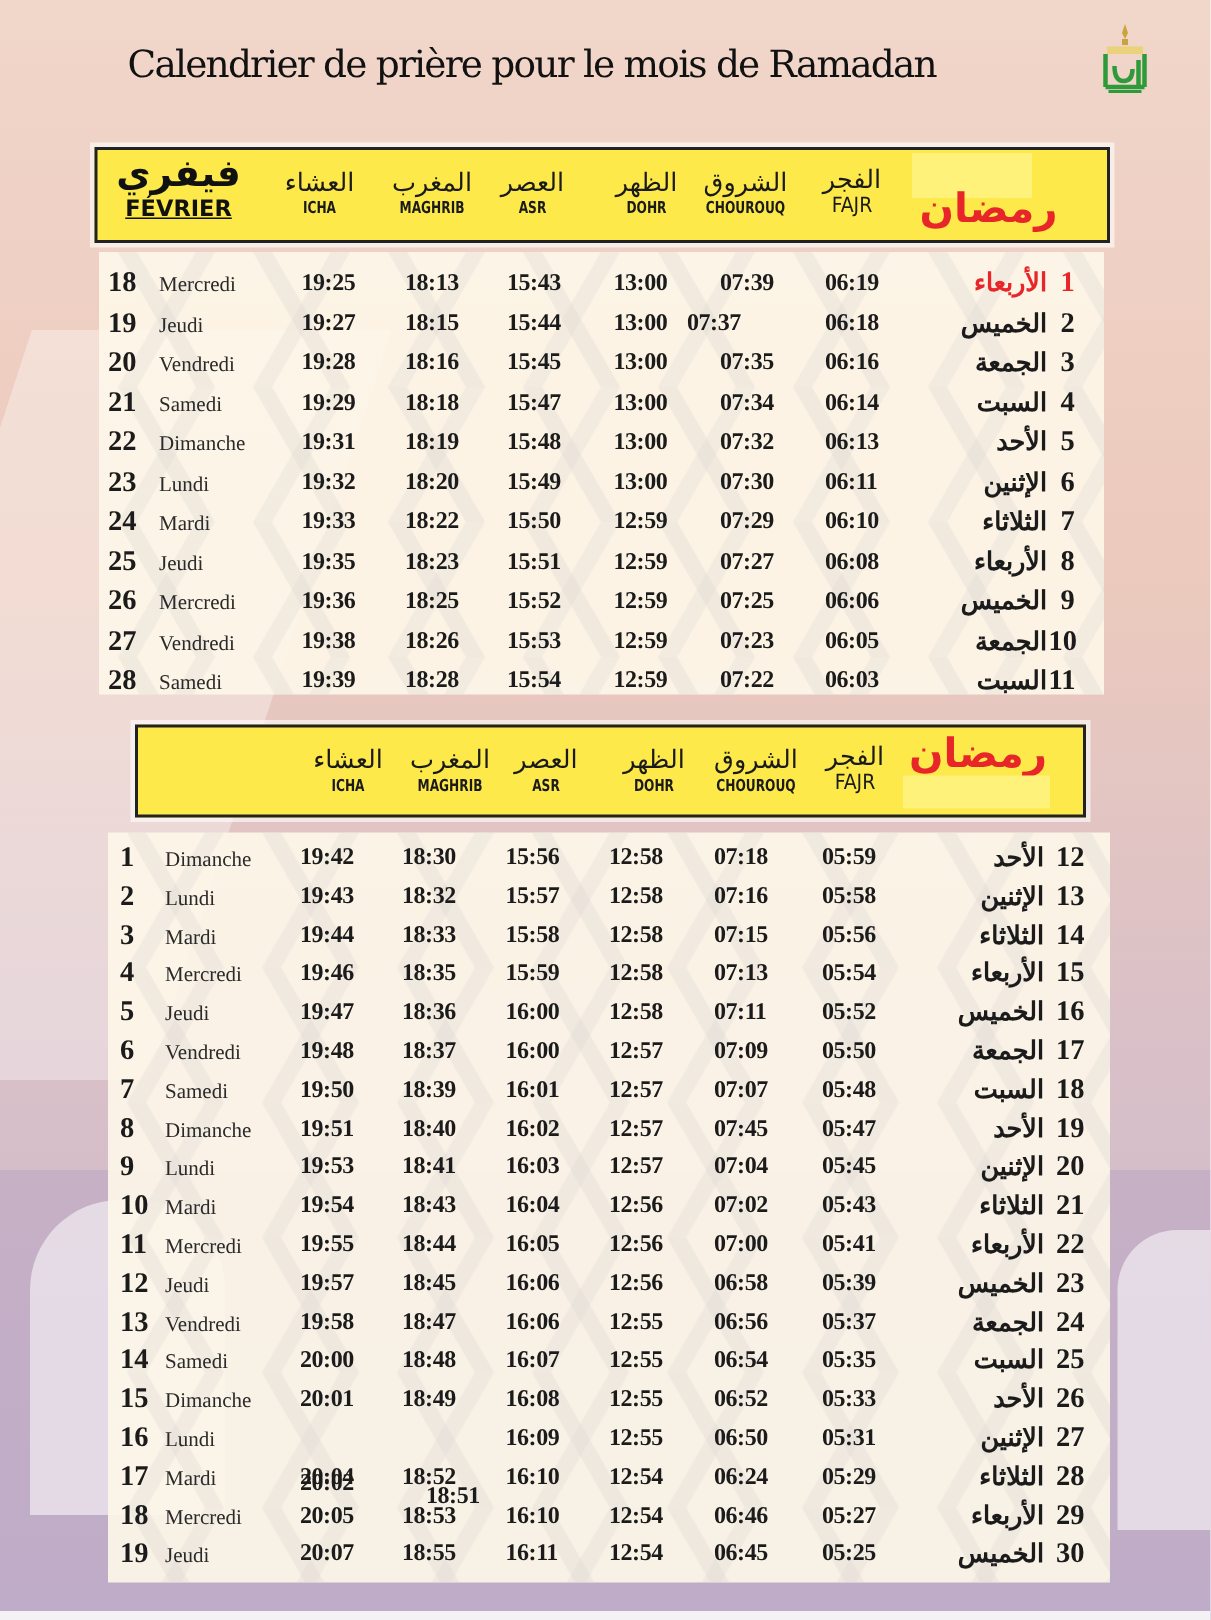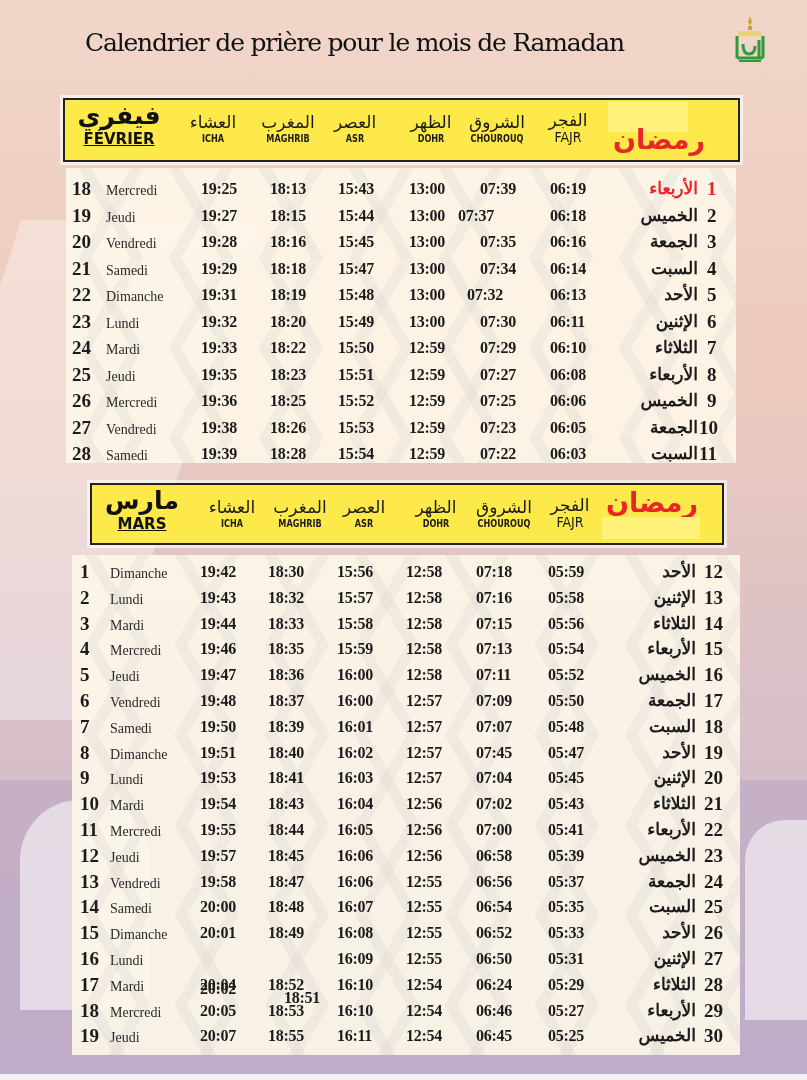--- a/index.html
+++ b/index.html
@@ -157,21 +157,21 @@
         <span class="cell dayar" style="right: 38px;">السبت</span>
         <span class="cell rnum" style="left: 641px;">4</span>
       </div>
       <div class="row" style="top: 114px;">
         <span class="cell num" style="left: 6px;">22</span>
         <span class="cell dayfr" style="left: 40px;">Dimanche</span>
         <span class="cell time" style="left: 135px;">19:31</span>
         <span class="cell time" style="left: 204px;">18:19</span>
         <span class="cell time" style="left: 272px;">15:48</span>
         <span class="cell time" style="left: 343px;">13:00</span>
-        <span class="cell time" style="left: 401px;">07:32</span>
+        <span class="cell time" style="left: 414px;">07:32</span>
         <span class="cell time" style="left: 484px;">06:13</span>
         <span class="cell dayar" style="right: 38px;">الأحد</span>
         <span class="cell rnum" style="left: 641px;">5</span>
       </div>
       <div class="row" style="top: 140.5px;">
         <span class="cell num" style="left: 6px;">23</span>
         <span class="cell dayfr" style="left: 40px;">Lundi</span>
         <span class="cell time" style="left: 135px;">19:32</span>
         <span class="cell time" style="left: 204px;">18:20</span>
         <span class="cell time" style="left: 272px;">15:49</span>
@@ -238,24 +238,20 @@
         <span class="cell time" style="left: 343px;">12:59</span>
         <span class="cell time" style="left: 414px;">07:22</span>
         <span class="cell time" style="left: 484px;">06:03</span>
         <span class="cell dayar" style="right: 38px;">السبت</span>
         <span class="cell rnum" style="left: 633px;">11</span>
       </div>
     </div>
 </div>
 
 <div class="header-band" style="left:90px; top:483px; width:630px; height:58px;">
-  <div class="hdr-col" style="left:2px; top:2px; width:96px;">
-    <div class="month-ar">مارس</div>
-    <div class="month-fr">MARS</div>
-  </div>
   <div class="hdr-col" style="left:105px; top:12px; width:70px;">
     <div class="hdr-ar">العشاء</div>
     <div class="hdr-fr">ICHA</div>
   </div>
   <div class="hdr-col" style="left:172px; top:12px; width:72px;">
     <div class="hdr-ar">المغرب</div>
     <div class="hdr-fr">MAGHRIB</div>
   </div>
   <div class="hdr-col" style="left:242px; top:12px; width:60px;">
     <div class="hdr-ar">العصر</div>

